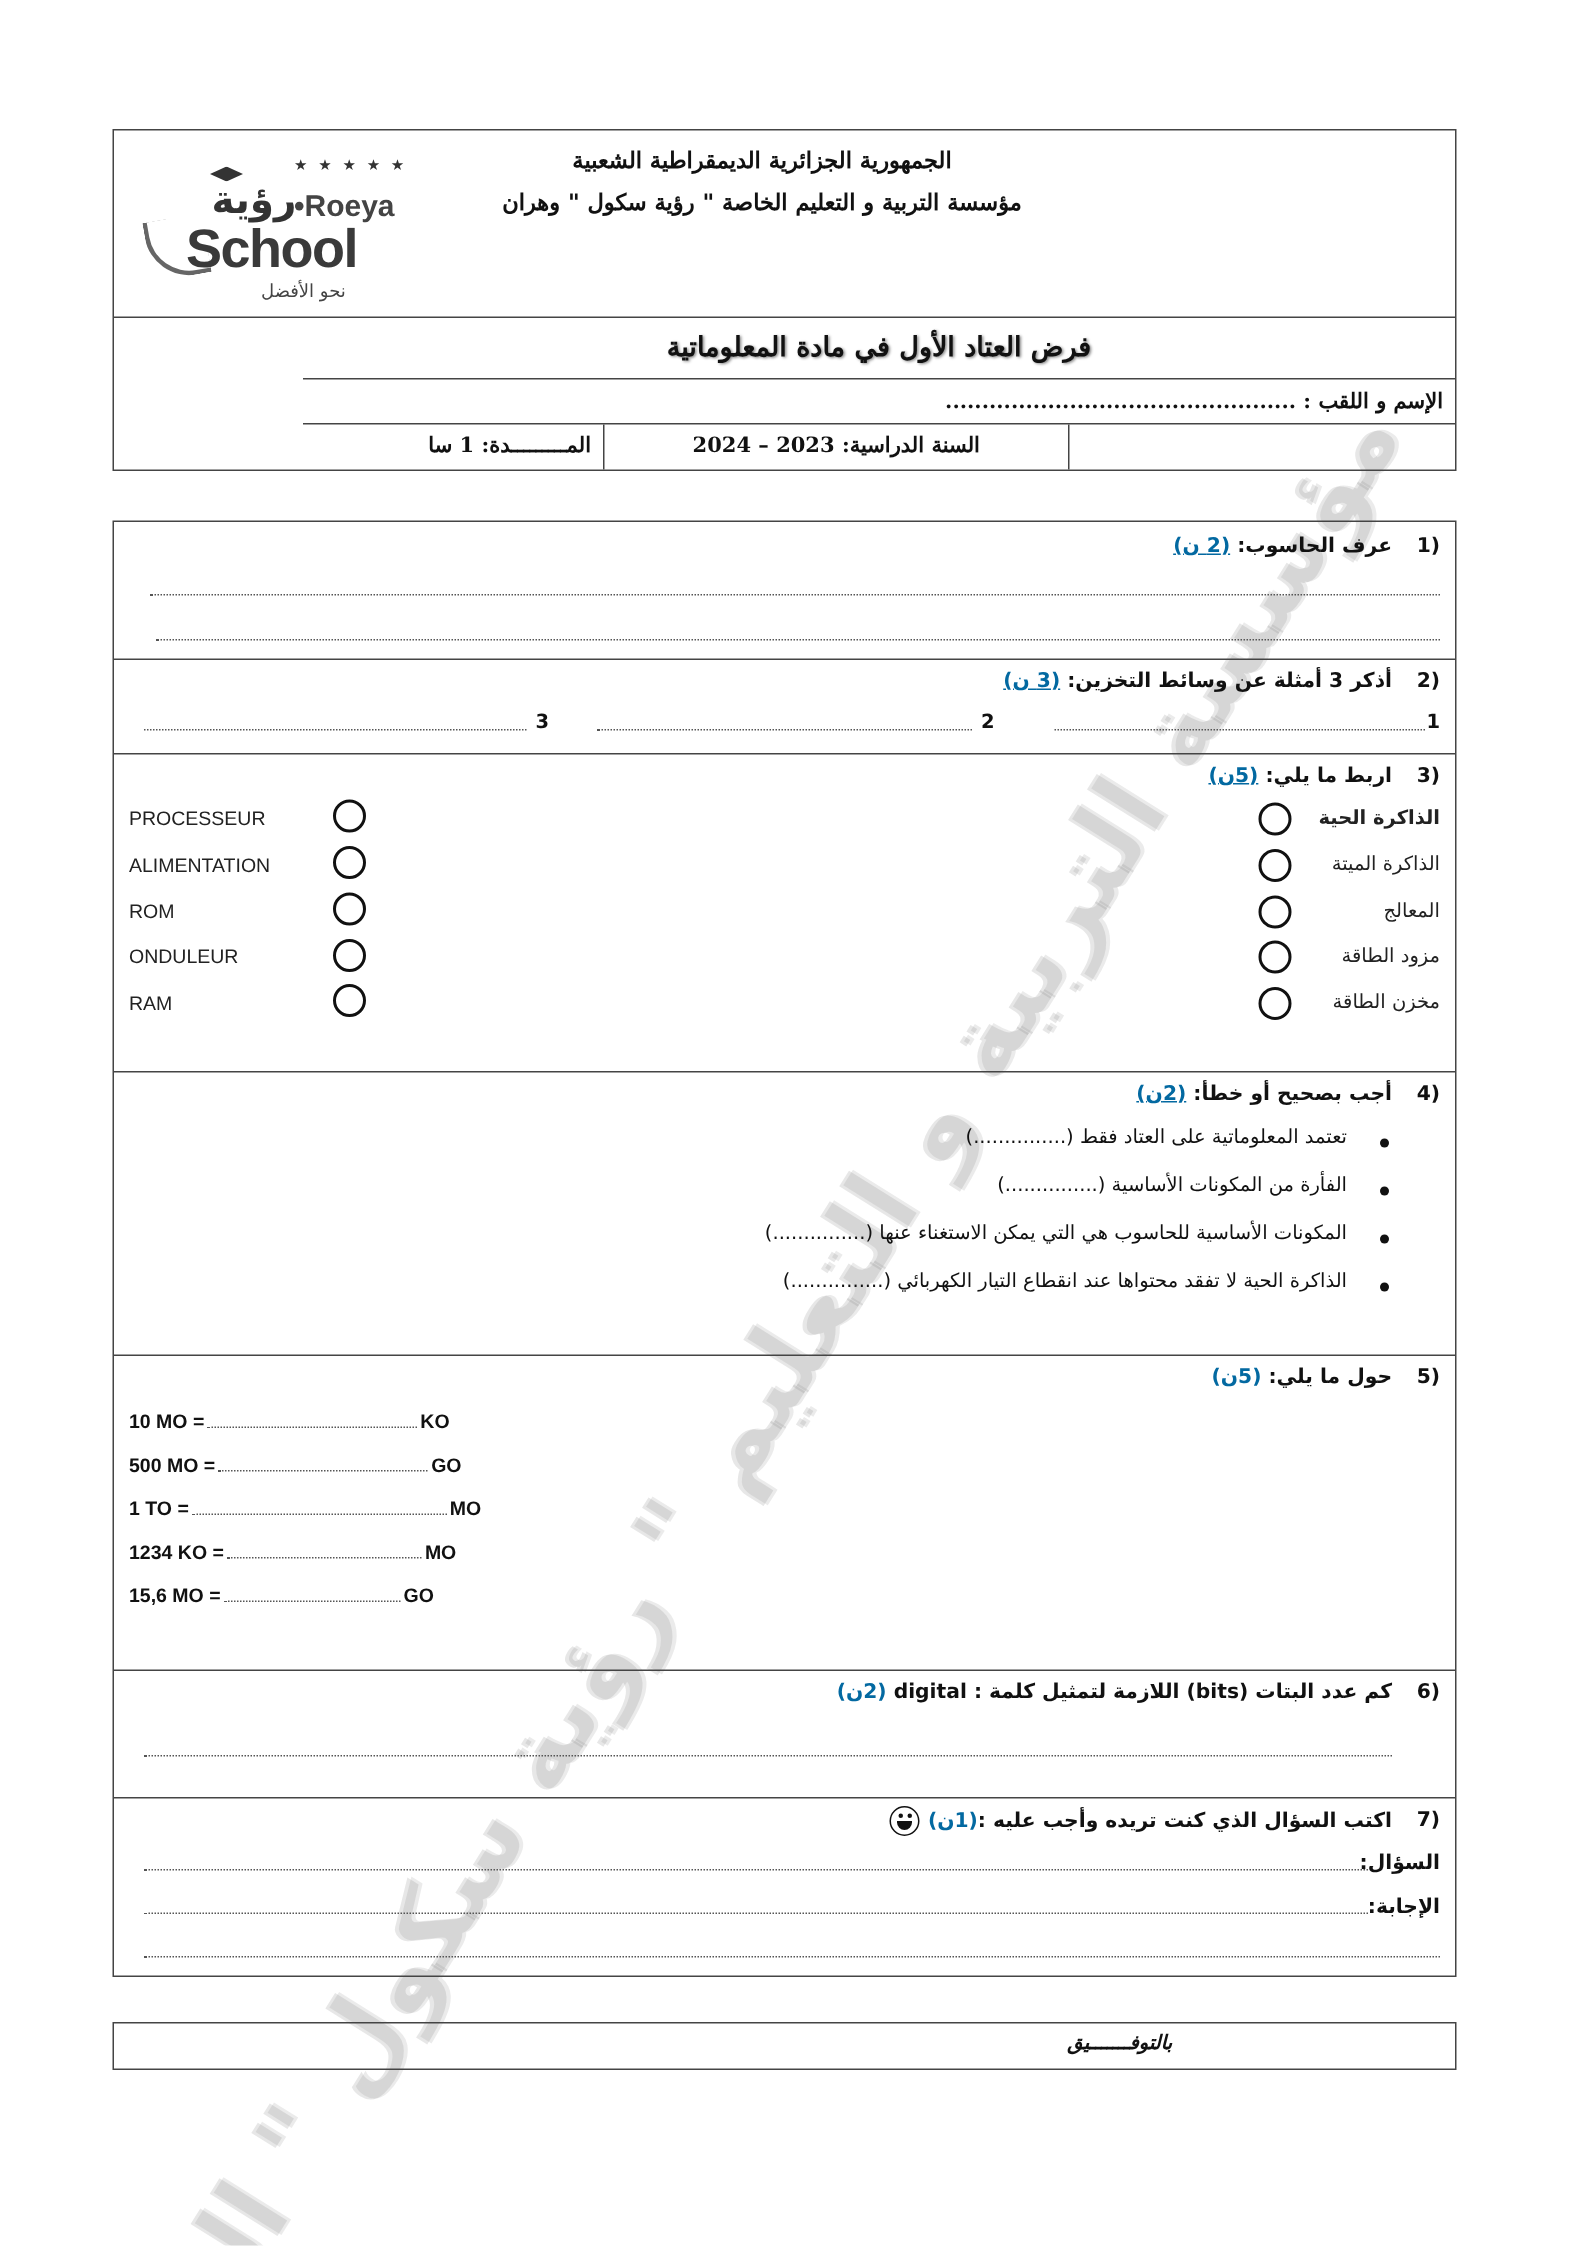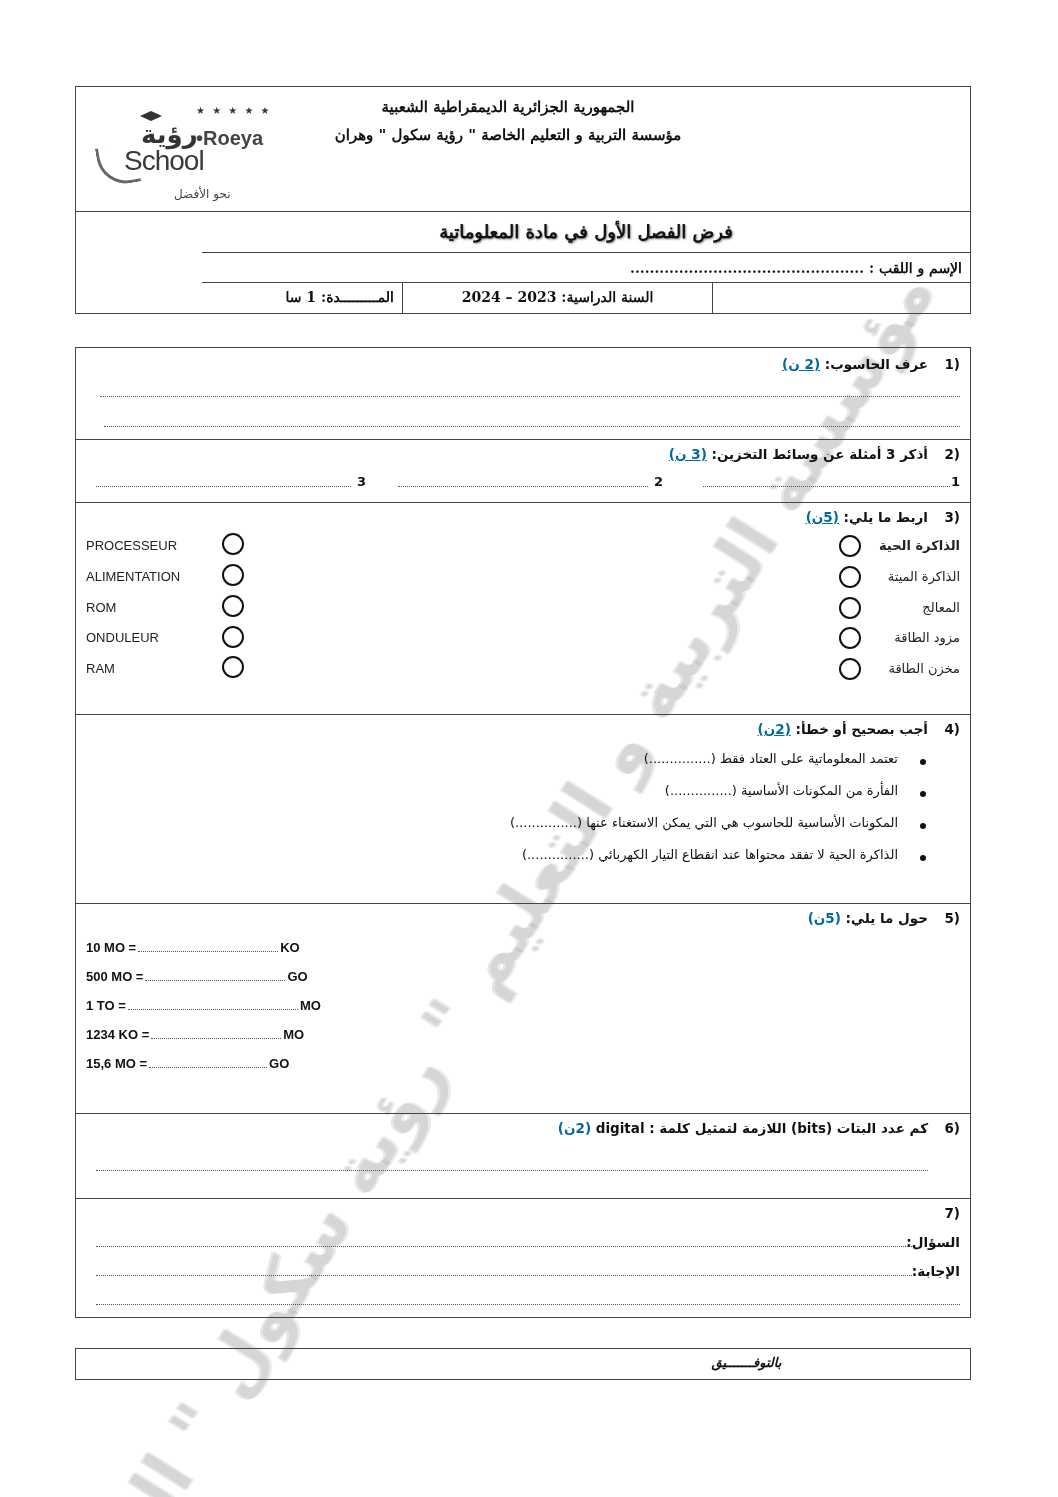--- a/index.html
+++ b/index.html
@@ -9,21 +9,21 @@
   
   .header { position: absolute; left: 75px; top: 86px; width: 896px; height: 228px; border: 1.5px solid #444; }
   .header-top { position: absolute; left: 0; top: 0; width: 100%; height: 125px; border-bottom: 1.5px solid #444; }
   .header-lines { position: absolute; left: 250px; right: 280px; top: 6px; text-align: center; direction: rtl; font-family: "DejaVu Serif", serif; font-weight: bold; }
   .header-lines div { font-size: 15px; line-height: 28px; }
 
   .logo { position: absolute; left: 20px; top: 18px; width: 180px; height: 95px; }
   .logo .stars { position: absolute; left: 100px; top: 0; font-size: 10px; letter-spacing: 2px; color: #333; }
   .logo .ar { position: absolute; left: 45px; top: 14px; font-size: 26px; font-weight: bold; color: #333; font-family: "DejaVu Sans", sans-serif; }
   .logo .roeya { position: absolute; left: 100px; top: 22px; font-size: 20px; font-weight: bold; color: #444; font-family: "Liberation Sans", sans-serif; }
-  .logo .school { position: absolute; left: 28px; top: 40px; font-size: 28px; font-weight: normal; color: #3a3a3a; font-family: "Liberation Sans", sans-serif; letter-spacing: -1px; }
+  .logo .school { position: absolute; left: 28px; top: 40px; font-size: 36px; font-weight: bold; color: #3a3a3a; font-family: "Liberation Sans", sans-serif; letter-spacing: -1px; }
   .logo .tag { position: absolute; left: 78px; top: 82px; font-size: 12px; color: #444; }
   .logo .leaf { position: absolute; left: 2px; top: 40px; width: 40px; height: 40px; border-left: 3px solid #666; border-bottom: 3px solid #666; border-radius: 0 0 0 30px; transform: rotate(-10deg); }
   .logo .cap { position: absolute; left: 44px; top: 6px; width: 22px; height: 10px; background: #333; clip-path: polygon(50% 0, 100% 50%, 50% 100%, 0 50%); }
 
   .title-row { position: absolute; left: 0; top: 125px; width: 100%; height: 40px; }
   .title-row .score-label { position: absolute; left: 0; top: 0; width: 126px; height: 101px; border-right: 1.5px solid #444; }
   .score-label .lbl { position: absolute; left: 0; top: 6px; width: 100%; text-align: center; font-size: 16px; font-weight: bold; font-family: "DejaVu Serif", serif; direction: rtl; }
   .score-label .sep { position: absolute; left: 0; top: 39px; width: 100%; border-top: 1.5px solid #444; }
   .score-ellipse { position: absolute; left: 12px; top: 45px; width: 106px; height: 52px; border: 2px solid #222; border-radius: 50%; }
   .score-ellipse .bar { position: absolute; left: 24px; top: 22px; width: 56px; border-top: 2.5px solid #222; }
@@ -90,21 +90,21 @@
       <div class="school">School</div>
       <div class="tag">نحو الأفضل</div>
     </div>
     <div class="header-lines">
       <div>الجمهورية الجزائرية الديمقراطية الشعبية</div>
       <div>مؤسسة التربية و التعليم الخاصة " رؤية سكول " وهران</div>
     </div>
   </div>
 
   <div class="title-row">
-    <div class="exam-title">فرض الفصل الأول في مادة المعلوماتية</div>
+    <div class="exam-title">فرض العتاد الأول في مادة المعلوماتية</div>
   </div>
 
   <div class="name-row">الإسم و اللقب : ................................................</div>
   <div class="info-row">
     <div class="info-cell year">السنة الدراسية: 2023 – 2024</div>
     <div class="info-cell duration">المـــــــــدة: 1 سا</div>
   </div>
 </div>
 
 <div class="qbox">
@@ -178,20 +178,21 @@
   </div>
 
   <div class="qsec" style="top:766px; height:85px;">
     <div class="qnum" style="top:6px;">6)</div>
     <div class="qhead" style="top:6px;"><span>كم عدد البتات (bits) اللازمة لتمثيل كلمة : digital </span><span class="pts nou">(2ن)</span></div>
     <div class="dots" style="left:20px; right:42px; top:56px;"></div>
   </div>
 
   <div class="qsec" style="top:851px; height:118px;">
     <div class="qnum" style="top:6px;">7)</div>
+    <div class="qhead" style="top:5px;"><span>اكتب السؤال الذي كنت تريده وأجب عليه :</span><span class="pts nou">(1ن)</span><span class="smiley"></span></div>
     <div class="ans-label" style="top:35px;">السؤال:</div>
     <div class="dots" style="left:20px; right:58px; top:47px;"></div>
     <div class="ans-label" style="top:64px;">الإجابة:</div>
     <div class="dots" style="left:20px; right:58px; top:76px;"></div>
     <div class="dots" style="left:20px; right:10px; top:105px;"></div>
   </div>
 </div>
 
 <div class="footer">
   <div class="cell right">بالتوفـــــــيق</div>

